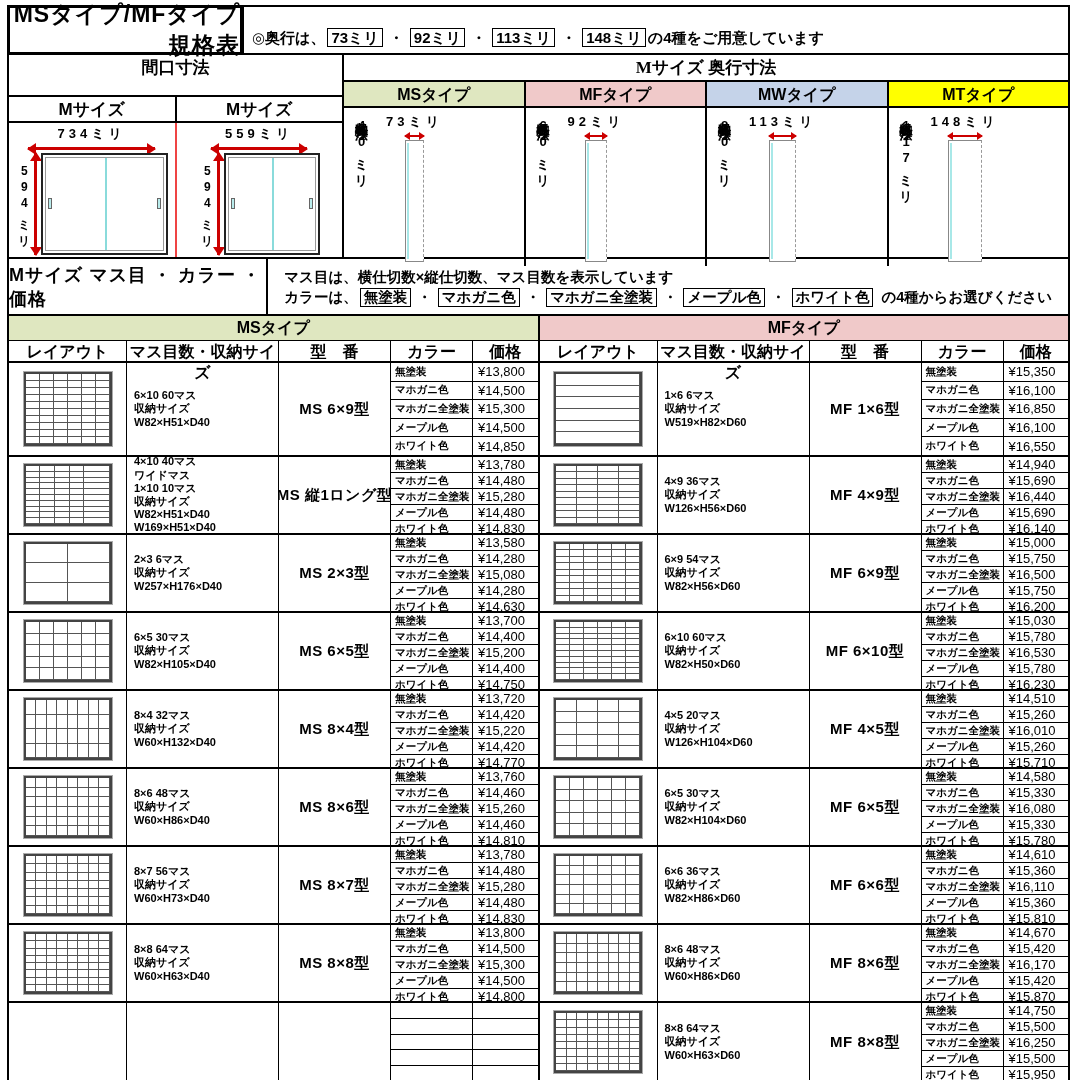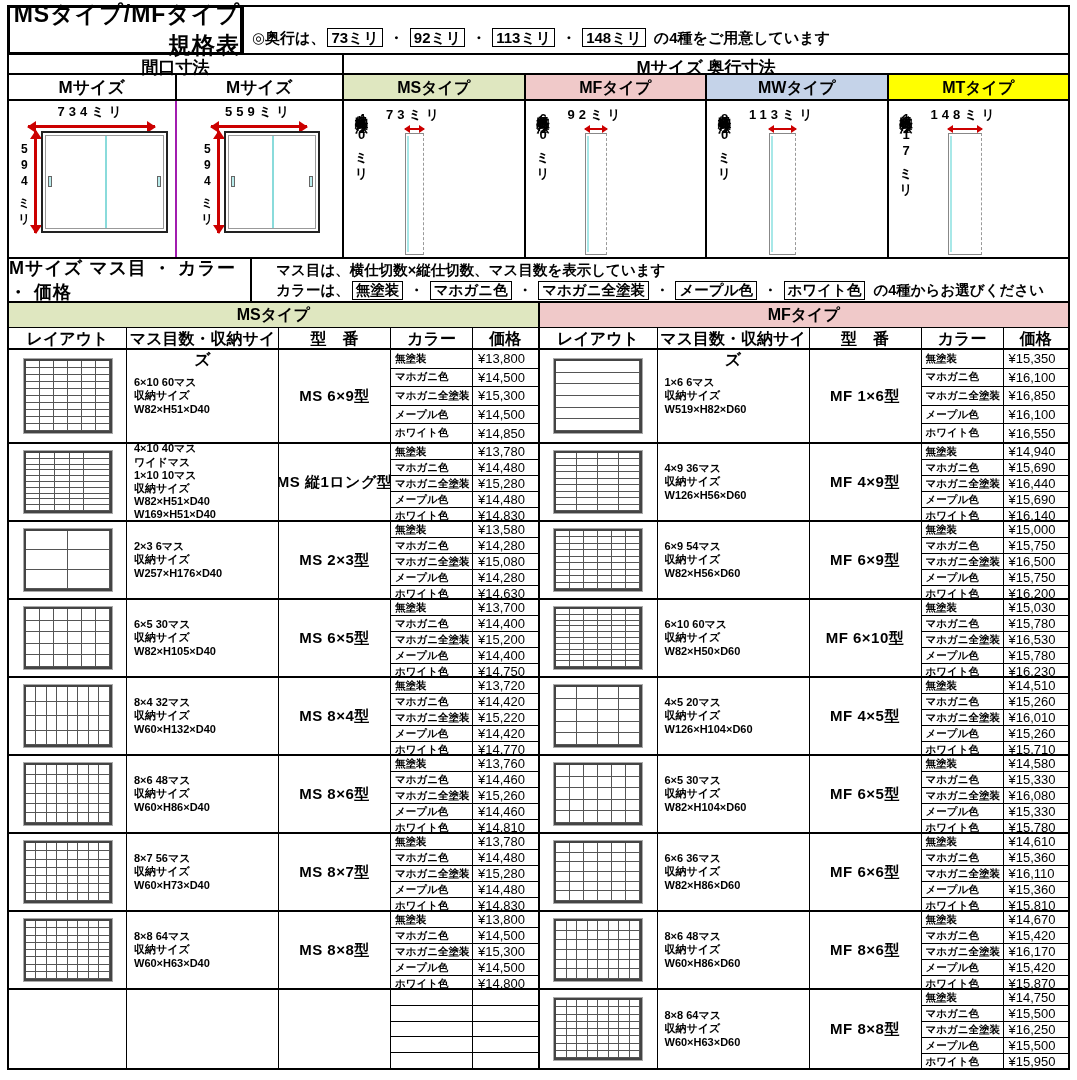--- a/index.html
+++ b/index.html
@@ -15,29 +15,29 @@
                padding:5px 8px; display:flex; flex-direction:column; justify-content:flex-end;gap:28px; }
   .note-line { font-size:15px; font-weight:bold; display:flex; align-items:center; line-height:21px; white-space:nowrap; }
   .note-small { font-size:13px; font-weight:bold; margin-left:10px; }
   .boxed { border:1px solid #000; padding:0 3px; margin:0 2px; display:inline-block; line-height:17px; }
   .sep { margin:0 4px; }
 
   
   .dims-band { display:flex; height:204px; }
   .width-section { width:337px; border:2px solid #000; border-top:none; display:flex; flex-direction:column; }
   .depth-section { flex:1; border:2px solid #000; border-top:none; border-left:none; display:flex; flex-direction:column; }
-  .sec-title { height:20px; line-height:25px; text-align:center; font-size:17px; font-weight:bold; border-bottom:2px solid #000; }
+  .sec-title { height:42px; line-height:25px; text-align:center; font-size:17px; font-weight:bold; border-bottom:2px solid #000;font-family:Liberation Serif, serif; }
   .ws-heads, .ds-heads { display:flex; height:26px; border-bottom:2px solid #000; }
   .ws-head { flex:1; text-align:center; font-size:17px; font-weight:bold; line-height:25px; }
   .ws-head + .ws-head { border-left:2px solid #000; }
   .ds-head { flex:1; text-align:center; font-size:16px; font-weight:bold; line-height:25px; }
   .ds-head + .ds-head { border-left:2px solid #000; }
   .ws-diagrams, .ds-diagrams { display:flex; flex:1; }
   .ws-diag { flex:1; padding-top:3px;text-align:center; }
-  .ws-diag + .ws-diag { border-left:2px solid #a21caf; }
+  .ws-diag + .ws-diag { border-left:2px solid #ef4444; }
   .ds-diag { flex:1; display:flex; padding:4px 0 4px 8px; }
   .ds-diag + .ds-diag { border-left:2px solid #000; }
 
   .cab-wrap { display:flex; flex-direction:column; align-items:center; }
   .dim-h { font-size:13px; font-weight:bold; letter-spacing:4px; line-height:16px; }
   .h-arrow { position:relative; height:3px; background:#cc0000; margin:5px 0 3px 0; }
   .h-arrow::before { content:""; position:absolute; left:-1px; top:-4.5px;
     border-right:9px solid #cc0000; border-top:6px solid transparent; border-bottom:6px solid transparent; }
   .h-arrow::after { content:""; position:absolute; right:-1px; top:-4.5px;
     border-left:9px solid #cc0000; border-top:6px solid transparent; border-bottom:6px solid transparent; }
@@ -58,24 +58,24 @@
   .cab-handle { position:absolute; width:4px; height:11px; background:#b9ecec; border:1px solid #666; top:50%; margin-top:-6px; }
   .cab-handle.l { left:5px; } .cab-handle.r { right:5px; }
 
   .v-label { writing-mode:vertical-rl; text-orientation:upright; font-size:13px; font-weight:bold;
              letter-spacing:1px; line-height:18px; }
   .ds-right { display:flex; flex-direction:column; align-items:center; margin-left:16px; padding-top:2px; }
   .profile { border:1px solid #888; border-right:1px dashed #999; background:#fff; position:relative; }
   .profile::before { content:""; position:absolute; left:1px; top:2px; bottom:2px; width:2px; background:#a8e8e8; }
 
   
-  .price-band { display:flex; height:44px; }
+  .price-band { display:flex; height:57px; }
   .price-title { width:407px; border:2px solid #000; border-top:none; display:flex; align-items:center;
                  justify-content:center; font-size:18px; font-weight:bold; letter-spacing:1px; }
-  .price-notes { flex:1; border:2px solid #000; border-top:none; border-left:none; padding:1px 24px;
+  .price-notes { flex:1; border:2px solid #000; border-top:none; border-left:none; padding:1px 16px;
                  display:flex; flex-direction:column; justify-content:center; }
   .price-notes .note-line { font-size:14.5px; line-height:20px; }
 
   
   .tables { display:flex; border:2px solid #000; border-top:none; }
   .half { flex:1; display:flex; flex-direction:column; }
   .half.ms { border-right:2px solid #000; }
   .tbl-title { height:25px; line-height:24px; text-align:center; font-size:16px; font-weight:bold;
                border-bottom:1px solid #000; }
   .t-head { display:grid; grid-template-columns:118px 152px 112px 82px 1fr; height:22px;
@@ -109,21 +109,21 @@
   <div class="top-band">
     <div class="title-box">MSタイプ/MFタイプ 規格表</div>
     <div class="notes-box">
       <div class="note-line">
         <span>◎間口は、MサイズとLサイズの2種からお選びください</span>
         <span class="note-small">※Lサイズ・MWタイプ・MTタイプ規格表は別ページをご参照ください</span>
       </div>
       <div class="note-line">
         <span>◎奥行は、</span>
         <span id="depth-options"><span class="boxed">73ミリ</span><span class="sep">・</span><span class="boxed">92ミリ</span><span class="sep">・</span><span class="boxed">113ミリ</span><span class="sep">・</span><span class="boxed">148ミリ</span></span>
-        <span style="margin-left:6px">の4種をご用意しています</span>
+        <span style="">の4種をご用意しています</span>
       </div>
     </div>
   </div>
 
   <div class="dims-band">
     <div class="width-section">
       <div class="sec-title">間口寸法</div>
       <div class="ws-heads" id="ws-heads">
           <div class="ws-head">Mサイズ</div>
           <div class="ws-head">Mサイズ</div>

